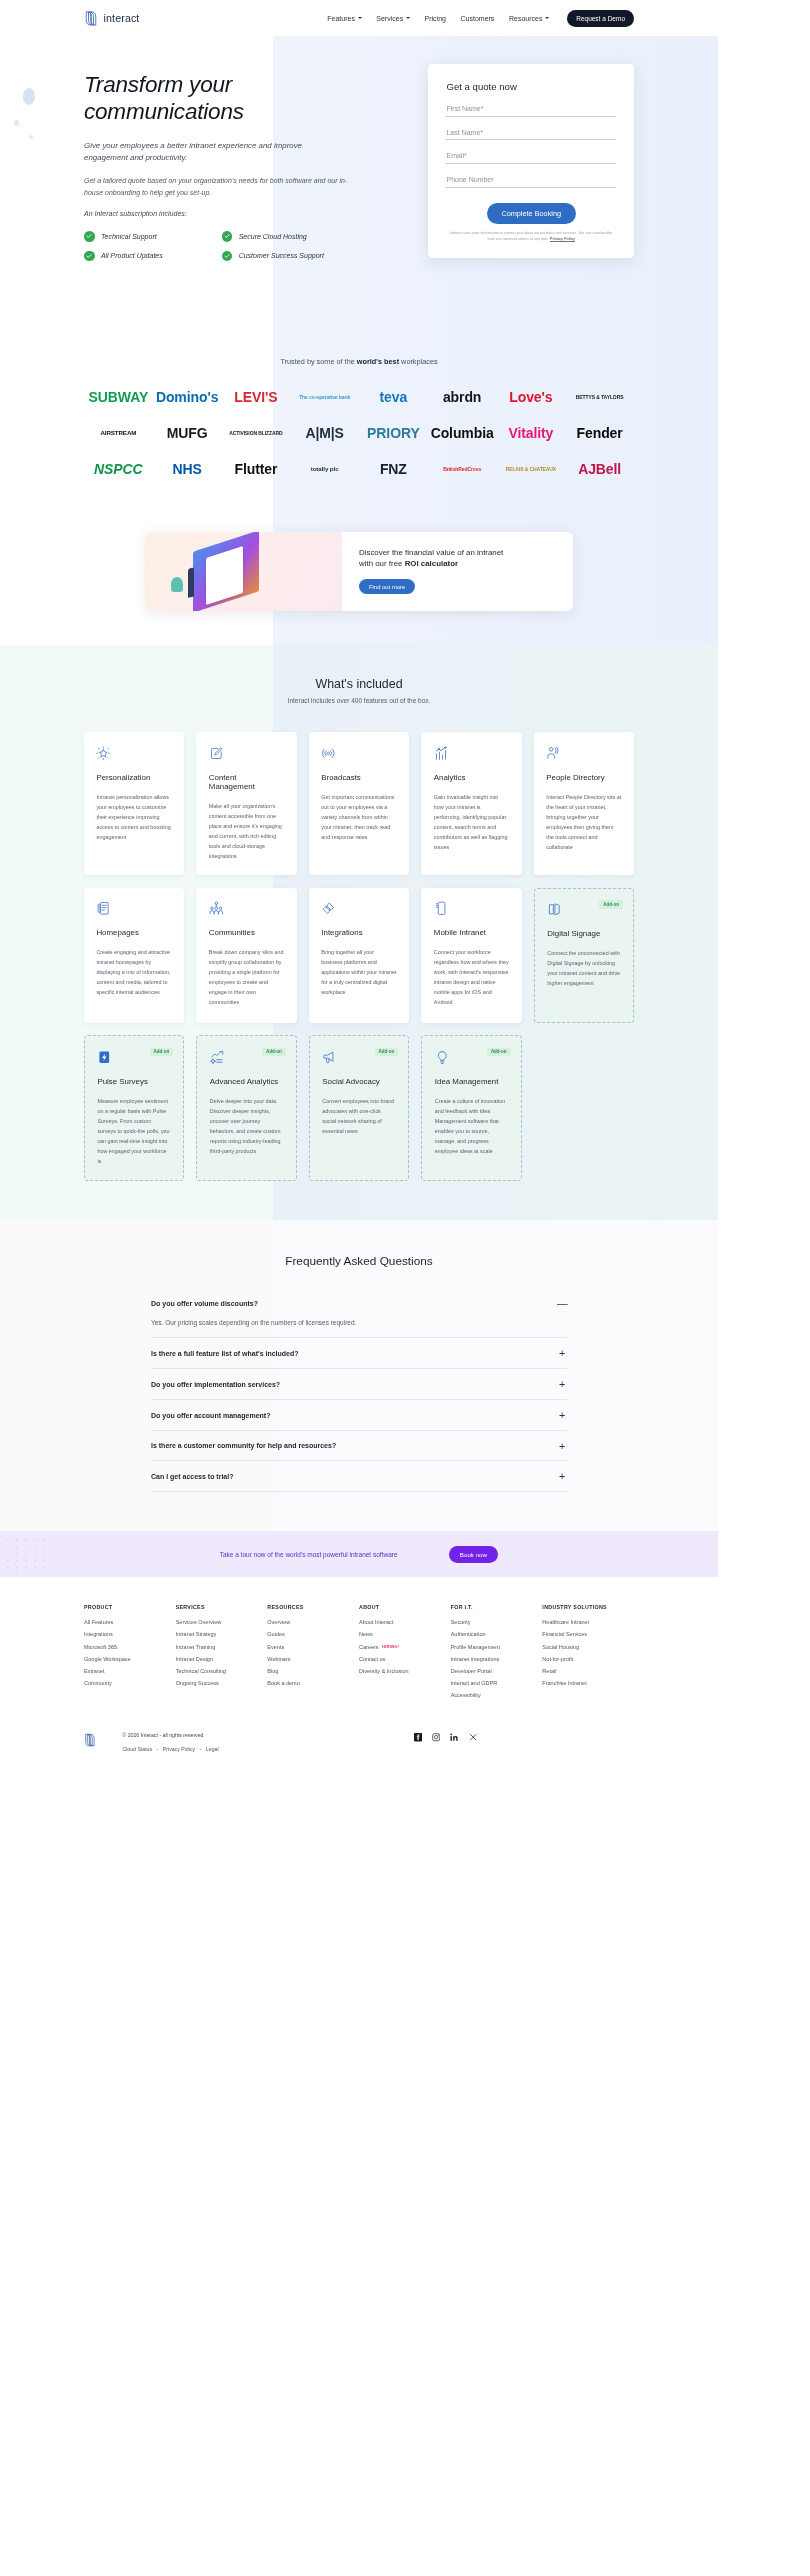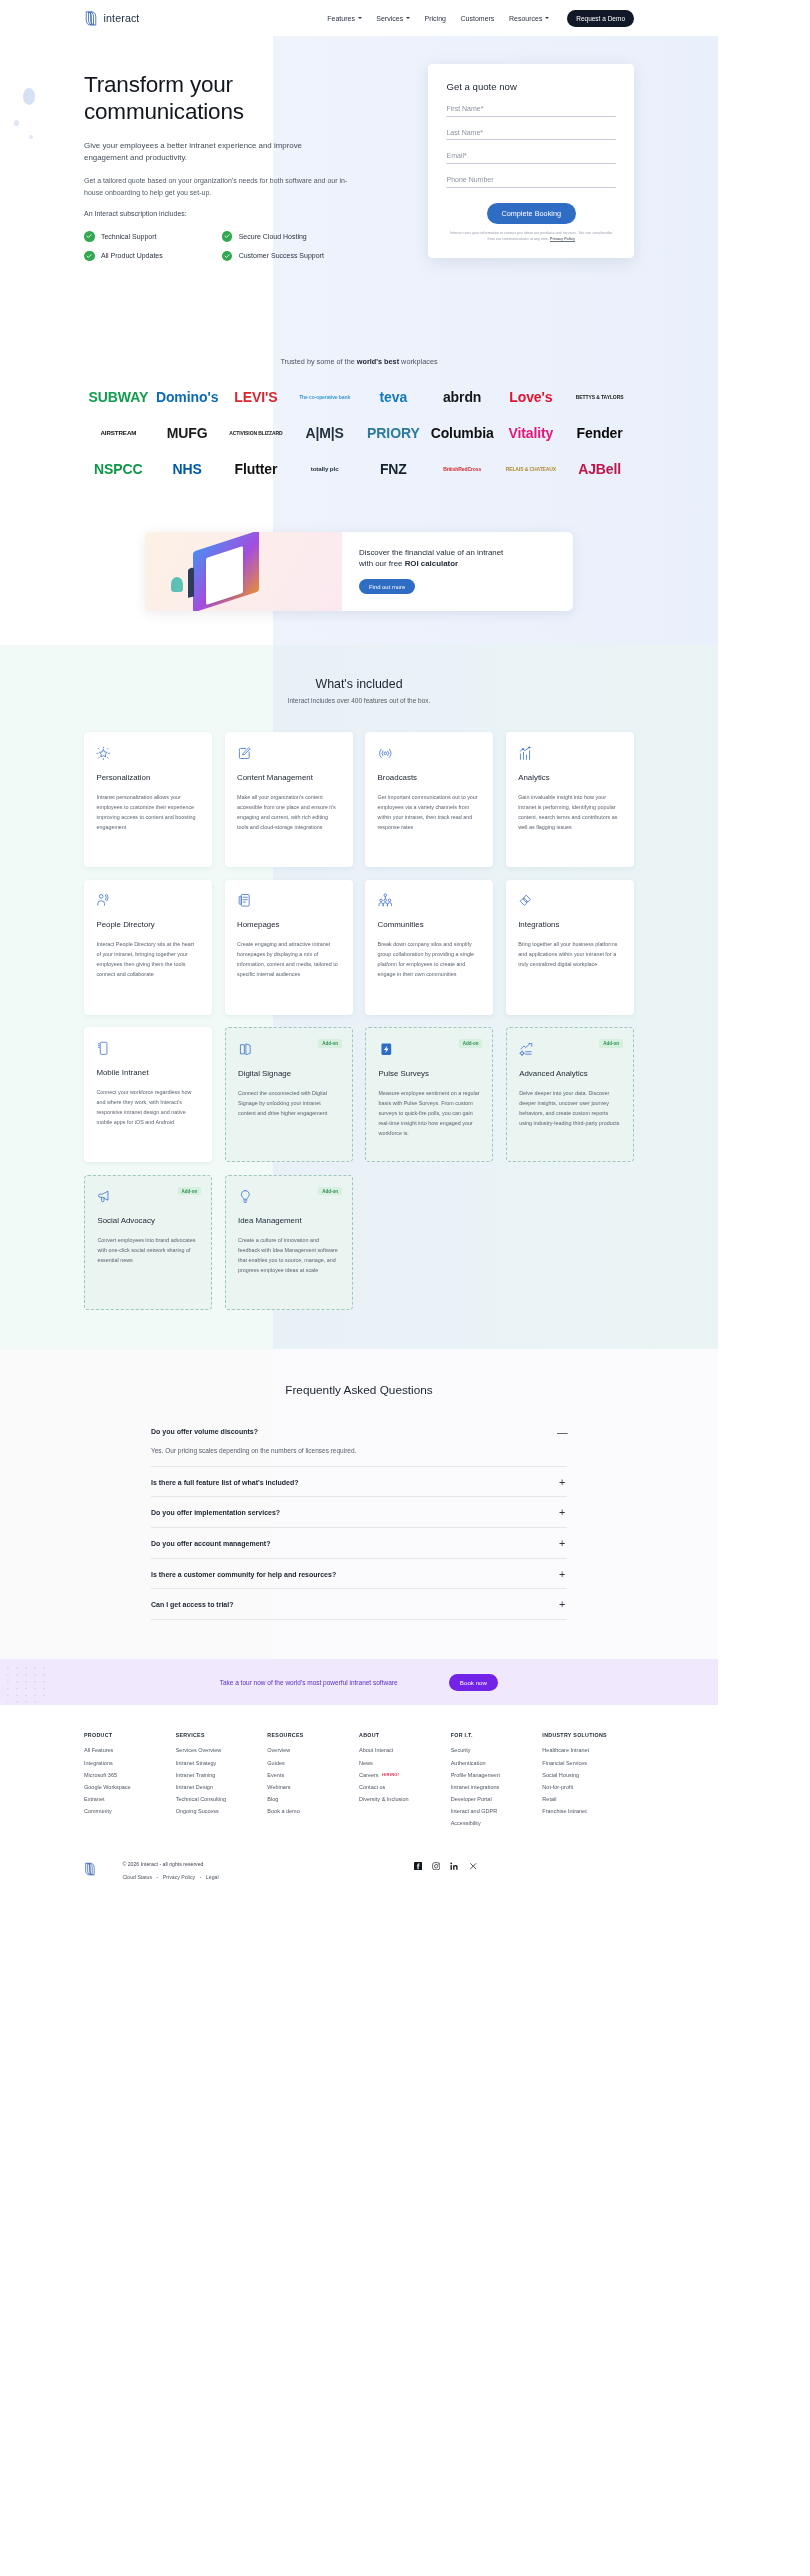--- a/index.html
+++ b/index.html
@@ -37,21 +37,21 @@
   }
 
   
   .hero {
     position: relative;
     background: linear-gradient(to right, #ffffff 0%, #ffffff 38%, #eef3fc 38%, #eaf0fb 100%);
     padding: 26px 84px 39px 84px;
     min-height: 315px;
   }
   .hero-inner { display: flex; gap: 34px; position: relative; z-index: 2; }
-  .hero-left { width: 315px; padding-top: 10px; }
+  .hero-left { width: 315px; padding-top: 10px; font-style: italic; }
   .hero-h1 { font-size: 22.5px; line-height: 1.18; font-weight: 400; color: #11161f; letter-spacing: -0.2px; }
   .hero-sub { font-size: 7.9px; line-height: 1.6; color: #444c5a; margin-top: 14.6px; max-width: 264px; }
   .hero-sub2 { font-size: 7px; line-height: 1.65; color: #505a68; margin-top: 10px; max-width: 264px; }
   .hero-inc { font-size: 7px; color: #41495a; margin-top: 12.4px; }
   .checks { display: grid; grid-template-columns: 1fr 1fr; gap: 9px 5.6px; margin-top: 13.5px; max-width: 270px; }
   .chk-row { display: flex; align-items: center; gap: 6.2px; }
   .chk {
     width: 10.7px; height: 10.7px; border-radius: 50%; background: #33a852; flex: 0 0 auto;
     display: flex; align-items: center; justify-content: center;
   }
@@ -113,21 +113,21 @@
   .roi-btn { margin-top: 9px; background: #2f6cc4; color: #fff; border: none; border-radius: 9px;
              padding: 4.5px 10px; font-size: 5.9px; cursor: pointer; font-family: "Liberation Sans", sans-serif; }
 
   
   .features-sec {
     background: linear-gradient(to right, #f1faf6 0%, #f1faf6 38%, #e9f1f8 38%, #eaf4f4 100%);
     padding: 31.5px 84px 39px 84px;
   }
   .feat-h2 { text-align: center; font-size: 12.4px; font-weight: 400; color: #1b2330; }
   .feat-sub { text-align: center; font-size: 6.5px; color: #525b69; margin-top: 6.8px; margin-bottom: 20px; }
-  .feat-grid { display: grid; grid-template-columns: repeat(4, 1fr); gap: 12.4px; margin-top: 28px; }
+  .feat-grid { display: grid; grid-template-columns: repeat(5, 1fr); gap: 12.4px; margin-top: 28px; }
   .fcard {
     background: #fff; border-radius: 3.9px; padding: 13.5px 12.4px 14.6px 12.4px; min-height: 135px;
     box-shadow: 0 1.1px 5.6px rgba(40,60,90,.06); position: relative;
   }
   .fcard.addon { background: #eaf5f2; border: 0.6px dashed #9dc6bd; box-shadow: none; }
   .fcard-icon { width: 14.6px; height: 14.6px; color: #3b6fc4; margin-bottom: 12.4px; }
   .fcard-icon svg { width: 14.6px; height: 14.6px; display: block; }
   .fcard-title { font-size: 7.9px; font-weight: 400; color: #1b2330; margin-bottom: 10px; }
   .fcard-desc { font-size: 5.4px; line-height: 1.85; color: #5c6470; }
   .addon-tag {
@@ -324,21 +324,21 @@
         </div>
         <div class="logo">
           <span style="color: rgb(232, 21, 122);">Vitality</span>
         </div>
         <div class="logo">
           <span style="color: rgb(10, 10, 10);">Fender</span>
         </div>
       </div>
     <div class="logo-row" id="logo-row-2">
         <div class="logo">
-          <span style="color: rgb(15, 149, 71);">NSPCC</span>
+          <span style="color: rgb(15, 149, 71); font-style: italic;">NSPCC</span>
         </div>
         <div class="logo">
           <span style="color: rgb(0, 88, 168);">NHS</span>
         </div>
         <div class="logo">
           <span style="color: rgb(18, 18, 18);">Flutter</span>
         </div>
         <div class="logo">
           <span style="color: rgb(32, 48, 63); font-size: 6.2px;">totally plc</span>
         </div>

